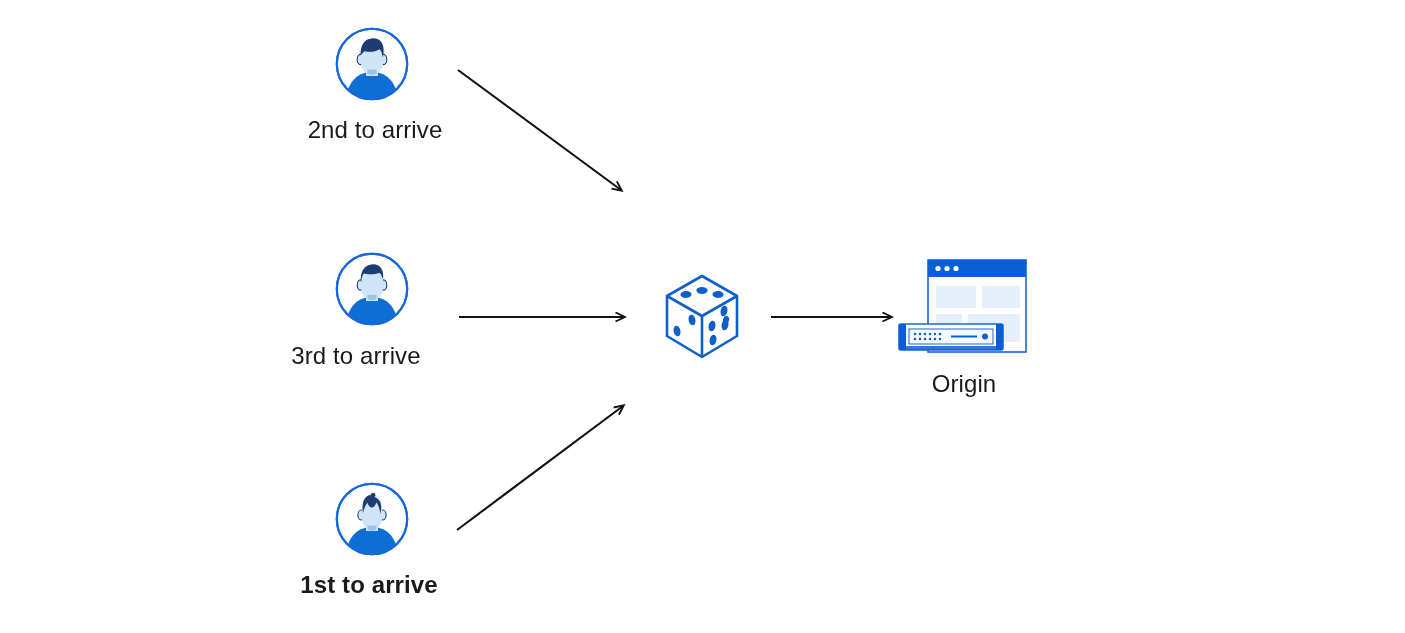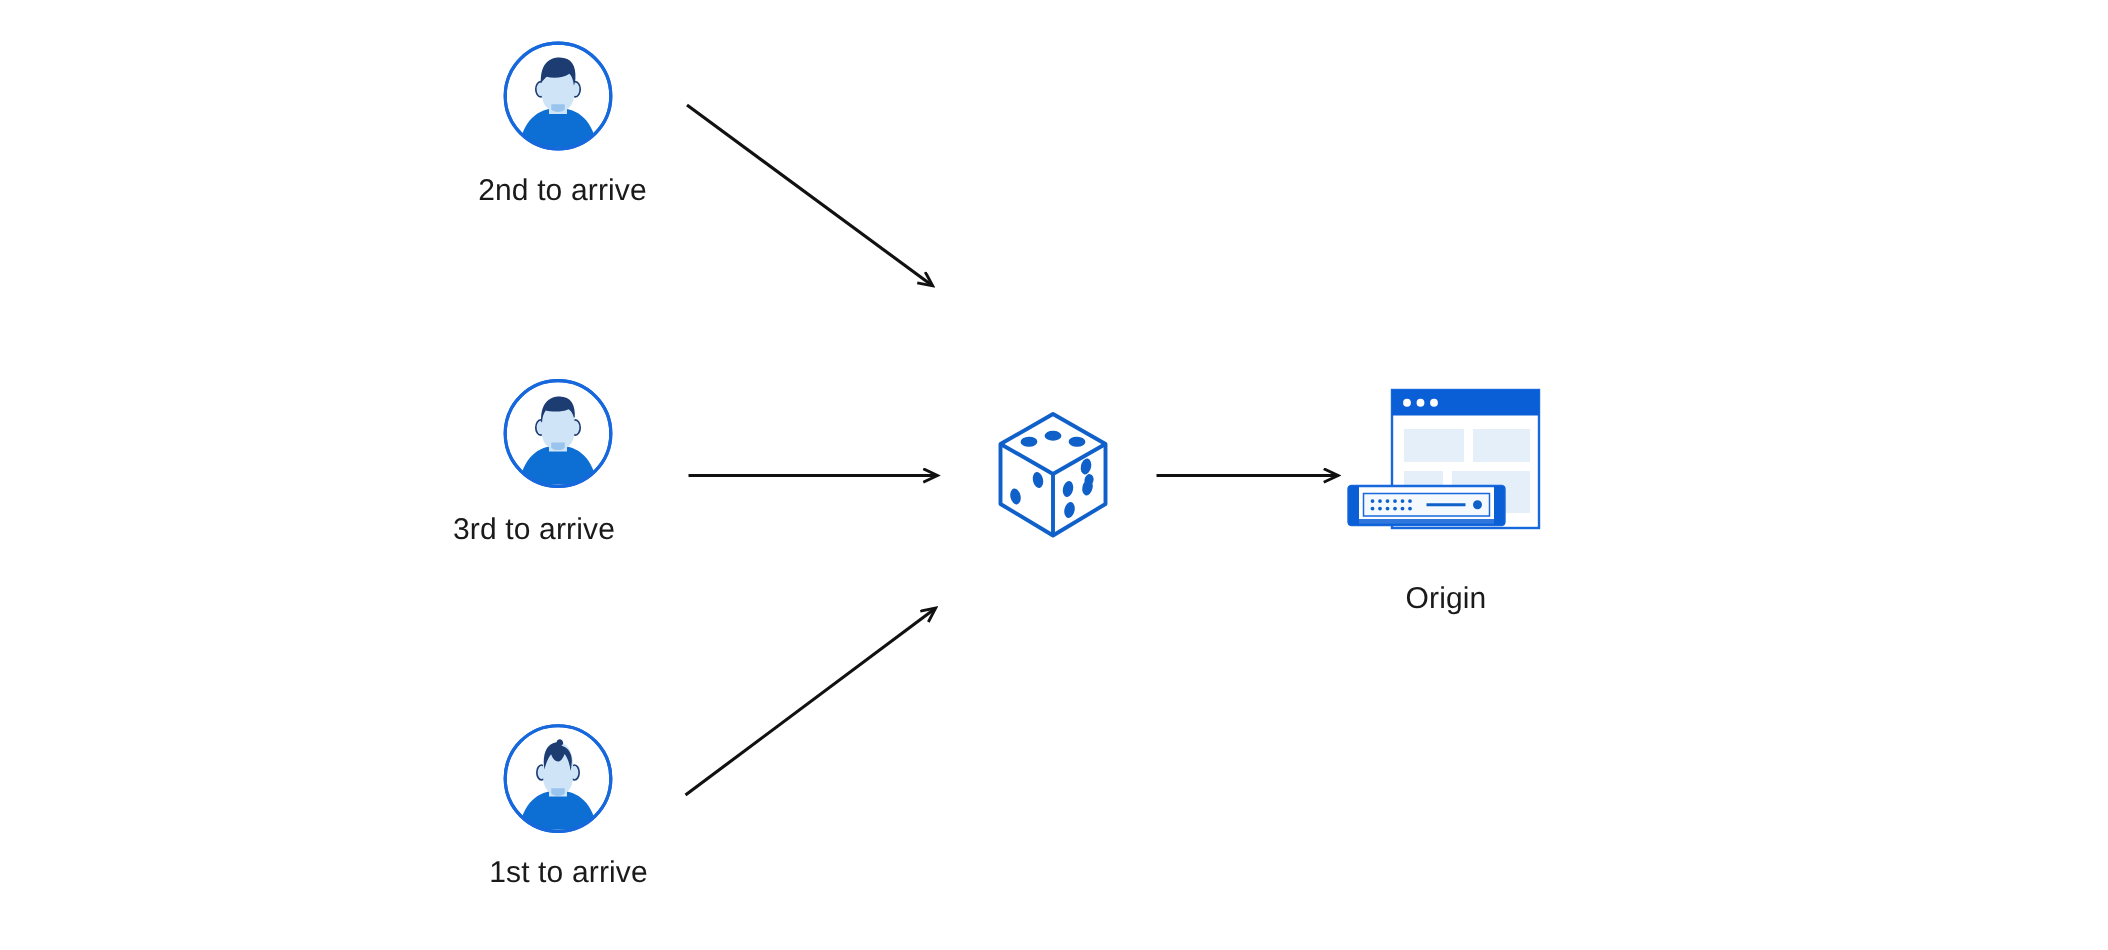--- a/index.html
+++ b/index.html
@@ -21,21 +21,21 @@
   .node {
     position: absolute;
   }
   .avatar-wrap {
     position: absolute;
     width: 76px;
     height: 76px;
   }
   .node-label {
     position: absolute;
-    font-size: 20px;
+    font-size: 24px;
     color: #1a1a1a;
     text-align: center;
     white-space: nowrap;
     letter-spacing: 0.1px;
   }
   .icon-svg {
     display: block;
   }
   svg.arrow-layer {
     position: absolute;
@@ -140,21 +140,21 @@
         <path d="M29 32 C27.4 22 30.2 14.6 37 13.8 C37.4 11.6 39.6 11.2 40.8 12.6
                  C42 14 41.4 15.6 40.2 16 C44.8 17.4 47.6 21.4 47.2 27
                  C47 30 46.6 32 46.4 33 C45.8 28.4 44.4 24 42.4 21.6
                  C41.2 25 39.6 26.6 38 26.6 C36.4 26.6 34.6 25.2 33.4 21.8
                  C31.4 24.4 29.8 28.2 29 32 Z" fill="#1d3c72"></path>
         <path d="M33.5 48 C35 50.2 41 50.2 42.5 48 L42.5 44.5 L33.5 44.5 Z" fill="#0d6ed4" opacity="0.28"></path>
       </g>
       <circle cx="38" cy="38" r="35.2" fill="none" stroke="#1668dc" stroke-width="2.1"></circle>
     </svg>
   </div>
-  <div class="node-label" style="left:379px; top:571px; transform:translateX(-50%);">1st to arrive</div>
+  <div class="node-label" style="left:369px; top:571px; transform:translateX(-50%);font-weight:bold;">1st to arrive</div>
 
   <div class="node" style="left:662px; top:272px;">
     <svg class="icon-svg" width="80" height="90" viewBox="0 0 80 90">
 
       <path d="M40 4 L75 24 L75 64 L40 85 L5 64 L5 24 Z" fill="#ffffff" stroke="#1060c9" stroke-width="2.6" stroke-linejoin="round"></path>
       <path d="M5 24 L40 44 L75 24" fill="none" stroke="#1060c9" stroke-width="2.6" stroke-linejoin="round"></path>
       <path d="M40 44 L40 85" fill="none" stroke="#1060c9" stroke-width="2.6" stroke-linejoin="round"></path>
 
       <ellipse cx="24" cy="22.5" rx="5.6" ry="3.4" fill="#1060c9" transform="rotate(-2 24 22.5)"></ellipse>
       <ellipse cx="40" cy="18.5" rx="5.6" ry="3.4" fill="#1060c9"></ellipse>
@@ -202,15 +202,15 @@
           <circle cx="24" cy="83" r="1.25"></circle>
         <circle cx="29" cy="83" r="1.25"></circle>
           <circle cx="34" cy="83" r="1.25"></circle>
         <circle cx="39" cy="83" r="1.25"></circle>
           <circle cx="44" cy="83" r="1.25"></circle>
       </g>
       <line x1="55" y1="80.5" x2="81" y2="80.5" stroke="#1060c9" stroke-width="2"></line>
       <circle cx="89" cy="80.5" r="3" fill="#1060c9"></circle>
     </svg>
   </div>
-  <div class="node-label" style="left:964px; top:388px; transform:translateX(-50%);">Origin</div>
+  <div class="node-label" style="left:964px; top:370px; transform:translateX(-50%);">Origin</div>
 
 </div>
 
 </body></html>

